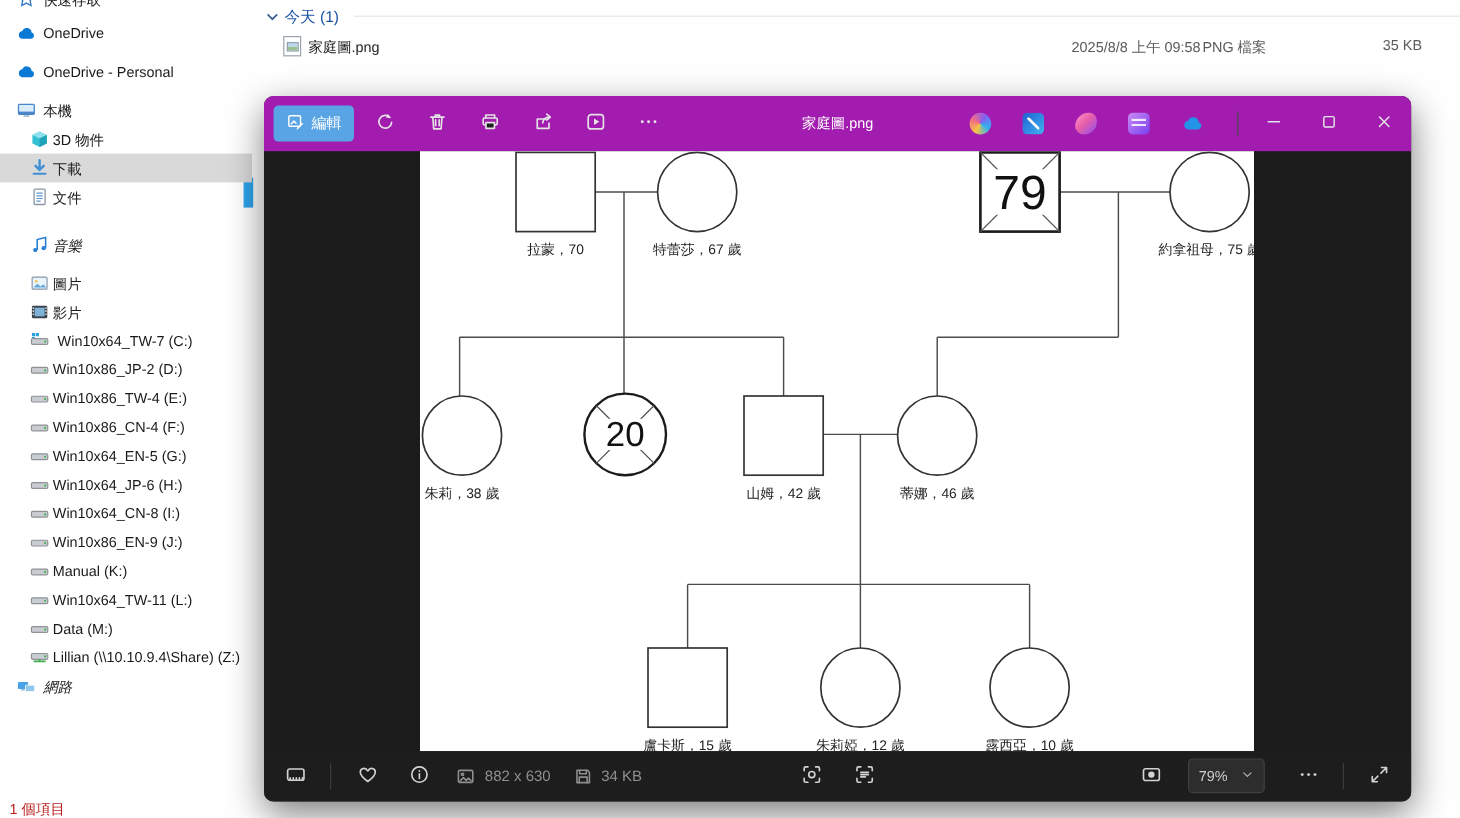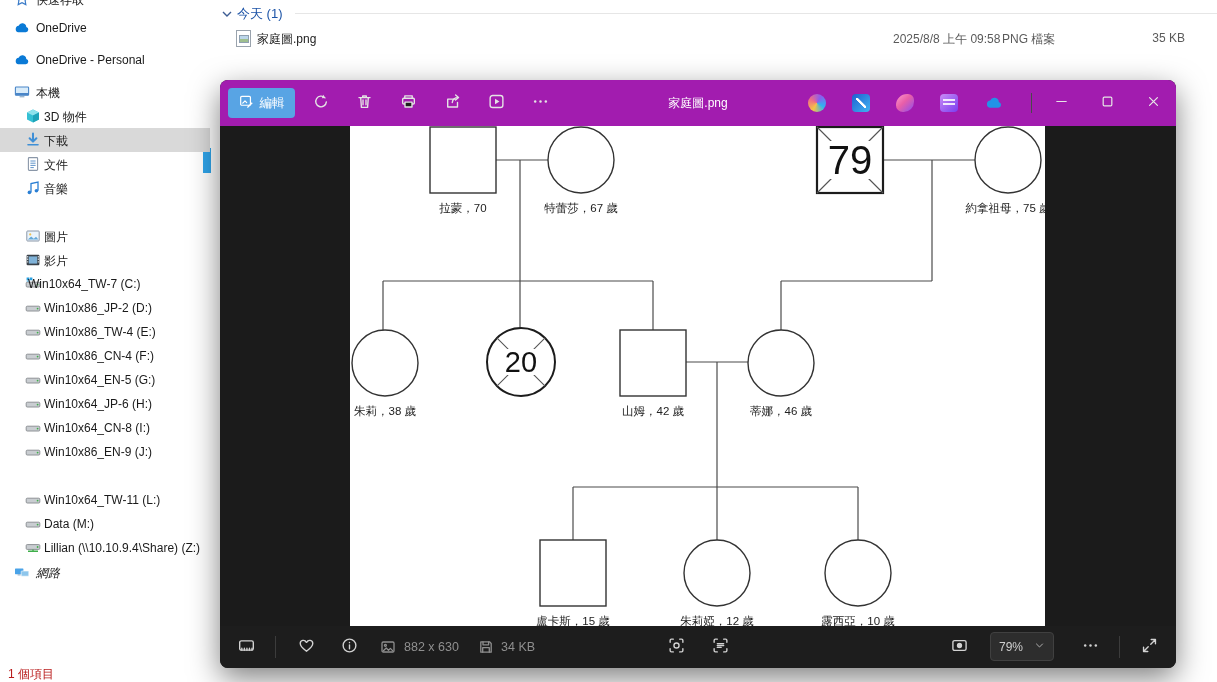--- a/index.html
+++ b/index.html
@@ -134,21 +134,21 @@
       </div>
       <div class="sb-row" style="top: 152px;">
         <span class="sb-ico" style="left: 25px;">
           <svg viewBox="0 0 16 16">
             <rect x="3.4" y="1.6" width="9.2" height="12.8" rx=".8" fill="#fff" stroke="#8a97a8" stroke-width="1.1"></rect>
             <path d="M5.4 5h5.2M5.4 7.2h5.2M5.4 9.4h5.2M5.4 11.6h3.4" stroke="#5f93c9" stroke-width="1"></path>
           </svg>
         </span>
         <span class="sb-label" style="left: 44px;">文件</span>
       </div>
-      <div class="sb-row" style="top: 176px;">
+      <div class="sb-row" style="top: 192px; font-style: italic;">
         <span class="sb-ico" style="left: 25px;">
           <svg viewBox="0 0 16 16">
             <path d="M6 12.4V3.6l7-1.6v8.8" fill="none" stroke="#2a7fd4" stroke-width="1.3"></path>
             <circle cx="4.4" cy="12.4" r="1.8" fill="#2a7fd4"></circle>
             <circle cx="11.4" cy="10.8" r="1.8" fill="#2a7fd4"></circle>
           </svg>
         </span>
         <span class="sb-label" style="left: 44px;">音樂</span>
       </div>
       <div class="sb-row" style="top: 224px;">
@@ -172,21 +172,21 @@
         <span class="sb-label" style="left: 44px;">影片</span>
       </div>
       <div class="sb-row" style="top: 272px;">
         <span class="sb-ico" style="left: 25px;">
           <svg viewBox="0 0 16 16">
             <rect x="1.2" y="6.2" width="13.6" height="4.8" rx="1" fill="#c9cdd1" stroke="#8e9296" stroke-width="1"></rect>
             <circle cx="12.6" cy="8.6" r=".9" fill="#3fae4a"></circle>
             <path d="M1.6 1.6h2.6v2.6H1.6zM4.8 1.6h2.6v2.6H4.8zM1.6 4.8h2.6v.8H1.6z" fill="#2aa0e0"></path>
           </svg>
         </span>
-        <span class="sb-label" style="left: 28px; text-align: right;">Win10x64_TW-7 (C:)</span>
+        <span class="sb-label" style="left: 48px; text-align: right;">Win10x64_TW-7 (C:)</span>
       </div>
       <div class="sb-row" style="top: 296px;">
         <span class="sb-ico" style="left: 25px;">
           <svg viewBox="0 0 16 16">
             <rect x="1.2" y="6.2" width="13.6" height="4.8" rx="1" fill="#c9cdd1" stroke="#8e9296" stroke-width="1"></rect>
             <circle cx="12.6" cy="8.6" r=".9" fill="#3fae4a"></circle>
           </svg>
         </span>
         <span class="sb-label" style="left: 44px;">Win10x86_JP-2 (D:)</span>
       </div>
@@ -236,20 +236,29 @@
         <span class="sb-label" style="left: 44px;">Win10x64_CN-8 (I:)</span>
       </div>
       <div class="sb-row" style="top: 440px;">
         <span class="sb-ico" style="left: 25px;">
           <svg viewBox="0 0 16 16">
             <rect x="1.2" y="6.2" width="13.6" height="4.8" rx="1" fill="#c9cdd1" stroke="#8e9296" stroke-width="1"></rect>
             <circle cx="12.6" cy="8.6" r=".9" fill="#3fae4a"></circle>
           </svg>
         </span>
         <span class="sb-label" style="left: 44px;">Win10x86_EN-9 (J:)</span>
+      </div>
+      <div class="sb-row" style="top: 464px;">
+        <span class="sb-ico" style="left: 25px;">
+          <svg viewBox="0 0 16 16">
+            <rect x="1.2" y="6.2" width="13.6" height="4.8" rx="1" fill="#c9cdd1" stroke="#8e9296" stroke-width="1"></rect>
+            <circle cx="12.6" cy="8.6" r=".9" fill="#3fae4a"></circle>
+          </svg>
+        </span>
+        <span class="sb-label" style="left: 44px;">Manual (K:)</span>
       </div>
       <div class="sb-row" style="top: 488px;">
         <span class="sb-ico" style="left: 25px;">
           <svg viewBox="0 0 16 16">
             <rect x="1.2" y="6.2" width="13.6" height="4.8" rx="1" fill="#c9cdd1" stroke="#8e9296" stroke-width="1"></rect>
             <circle cx="12.6" cy="8.6" r=".9" fill="#3fae4a"></circle>
           </svg>
         </span>
         <span class="sb-label" style="left: 44px;">Win10x64_TW-11 (L:)</span>
       </div>

